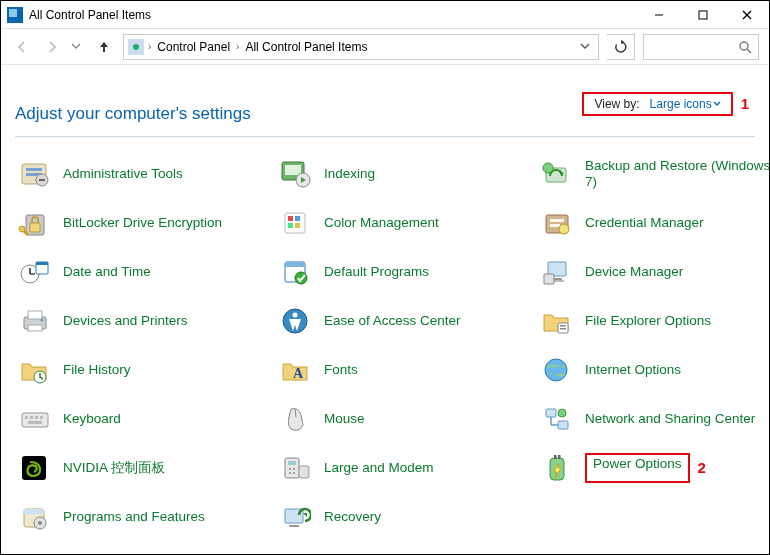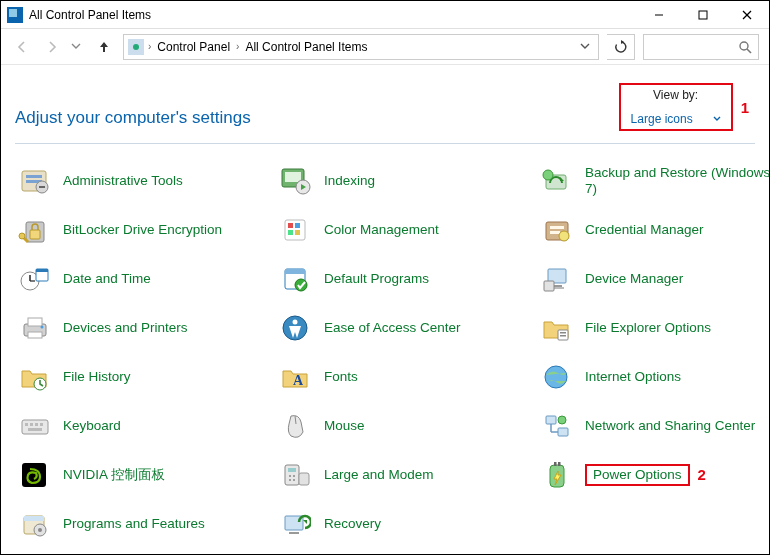--- a/index.html
+++ b/index.html
@@ -93,23 +93,23 @@
   }
   .heading-text {
     color:#0a64ad; font-size:17px; font-weight:400;margin-top:21px;
   }
   .heading-row .spacer { flex:1; }
   .viewby-wrap {
     display:flex; align-items:center; gap:10px;
     padding: 3px 10px 3px 10px;
   }
   .viewby-label { color:#222; font-size:12px; }
-  .viewby-value { color:#0a64ad; font-size:12px; display:flex; align-items:flex-end; gap:20px;}
+  .viewby-value { color:#0a64ad; font-size:12px; display:flex; align-items:flex-end; gap:1px;}
   .viewby-value .caret { color:#0a64ad; }
-  .highlight-red { border: 2px solid #e30613; flex-direction: column; }
+  .highlight-red { border: 2px solid #e30613; }
   .annot-num {
     color:#e30613; font-weight:700; font-size:15px;
   }
   .divider {
     height:1px; background:#cdd8e5; margin: 4px 14px 12px 14px;
   }
   
   .grid {
     display:grid;
     grid-template-columns: 250px 250px 250px;
@@ -126,21 +126,21 @@
   .cp-item .icon {
     width:34px; height:34px; flex:0 0 auto;
     display:flex; align-items:center; justify-content:center;
   }
   .cp-item .label {
     color:#0a7a2f; font-size:13.5px; line-height:1.15;
   }
   .cp-item .label.twoline { max-width: 170px; }
   
   .power-opt-box {
-    border:2px solid #e30613; padding:1px 6px 1px 6px;
+    border:2px solid #e30613; padding:1px 6px 10px 6px;
     display:inline-block;
   }
   .row-with-annot { display:flex; align-items:center; gap:8px; }
 </style>
 </head>
 <body>
 
 <div class="titlebar">
   <span class="title-icon"></span>
   <span class="title-text">All Control Panel Items</span>

